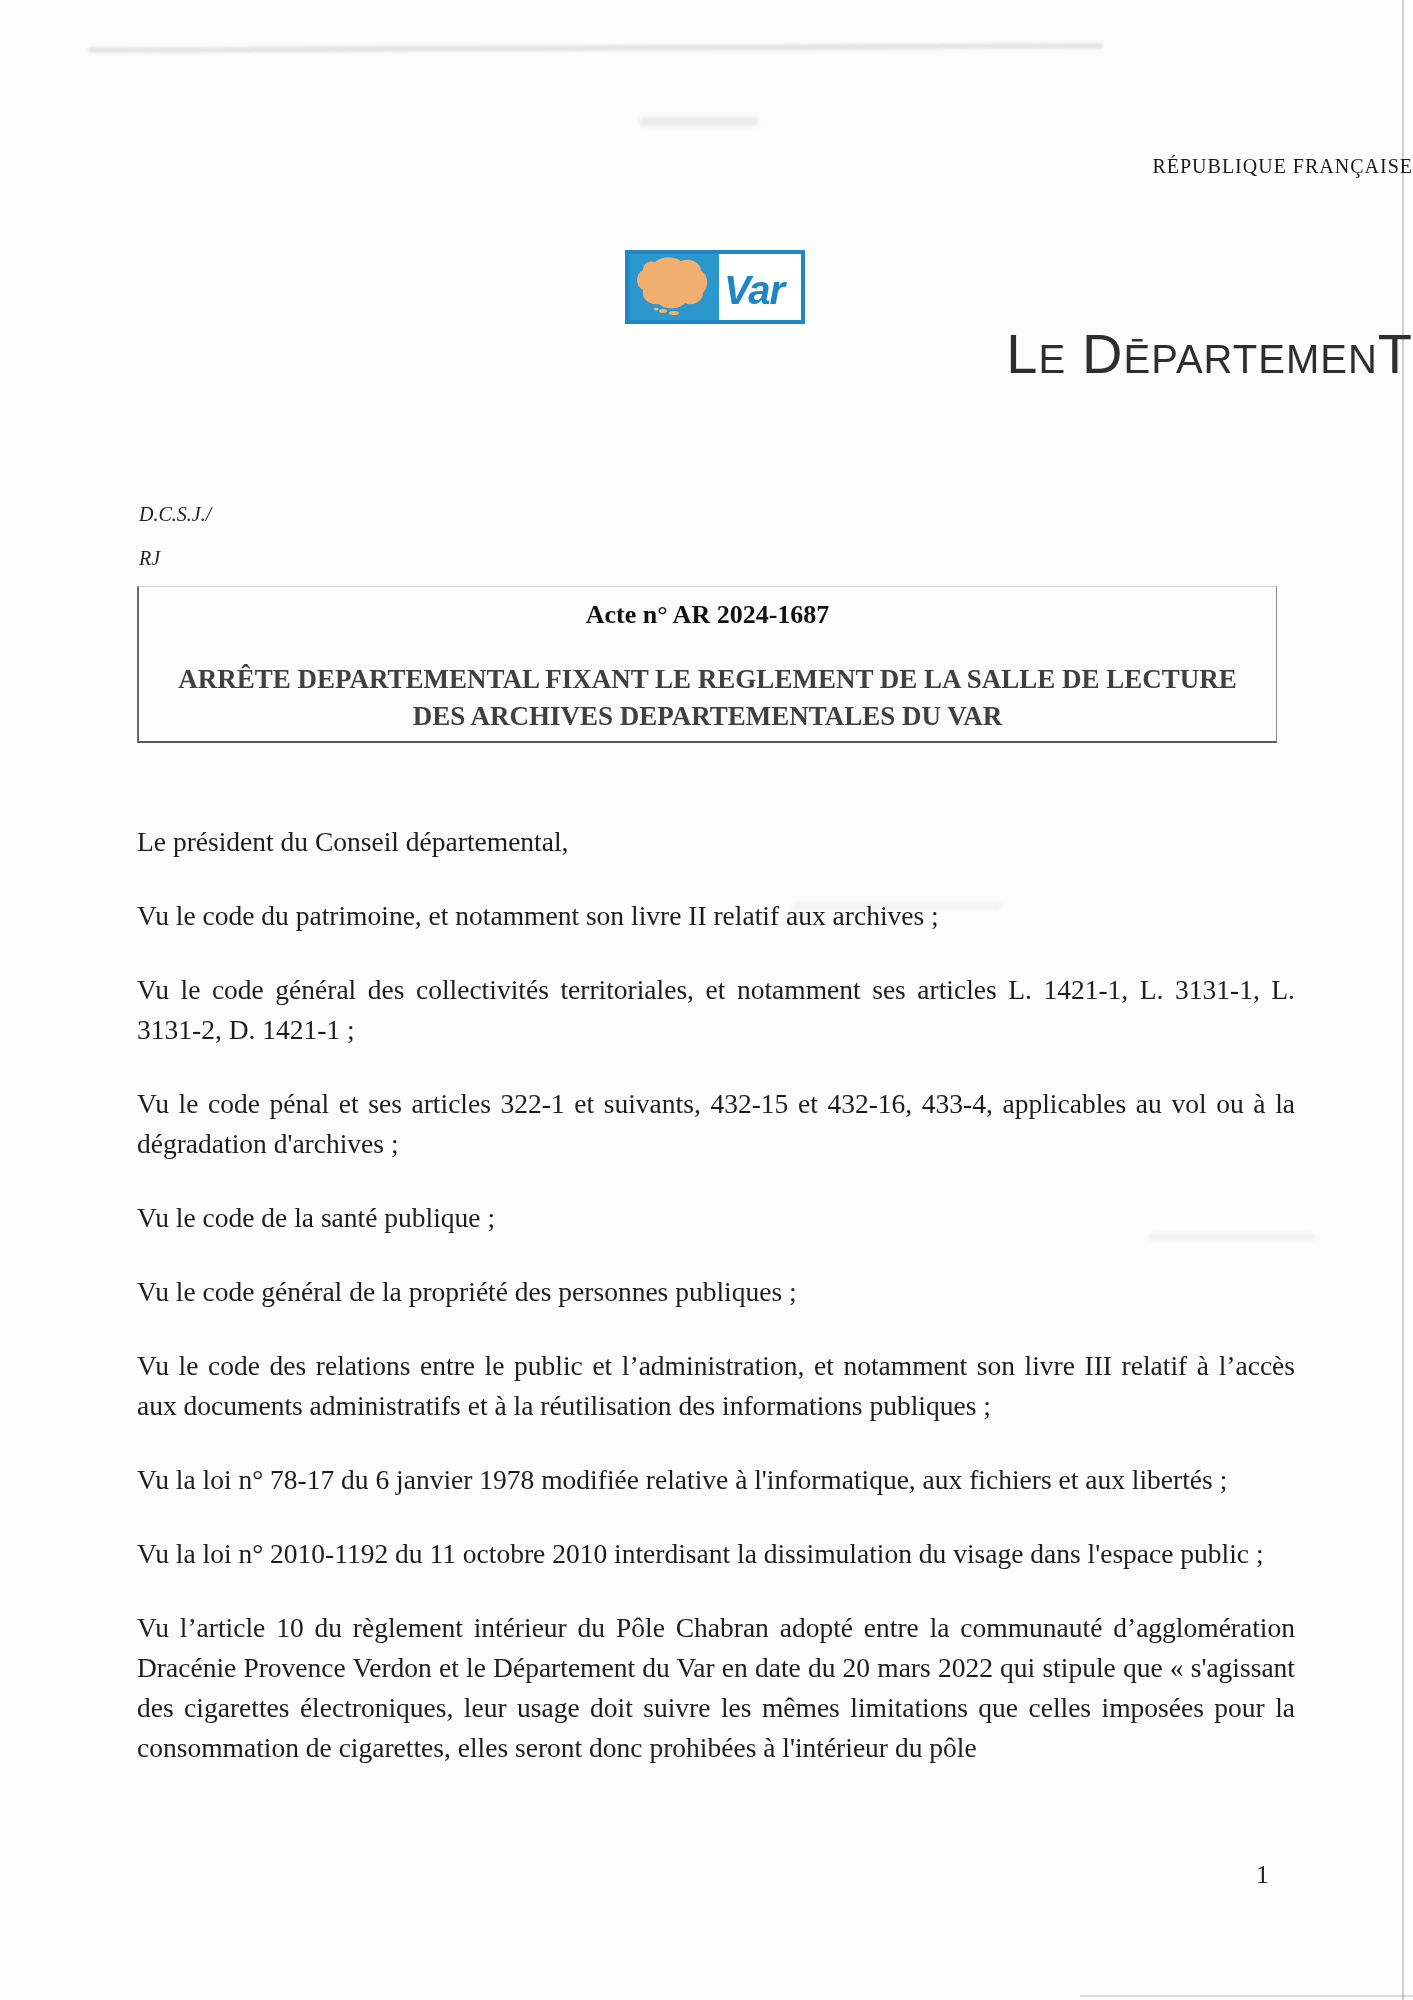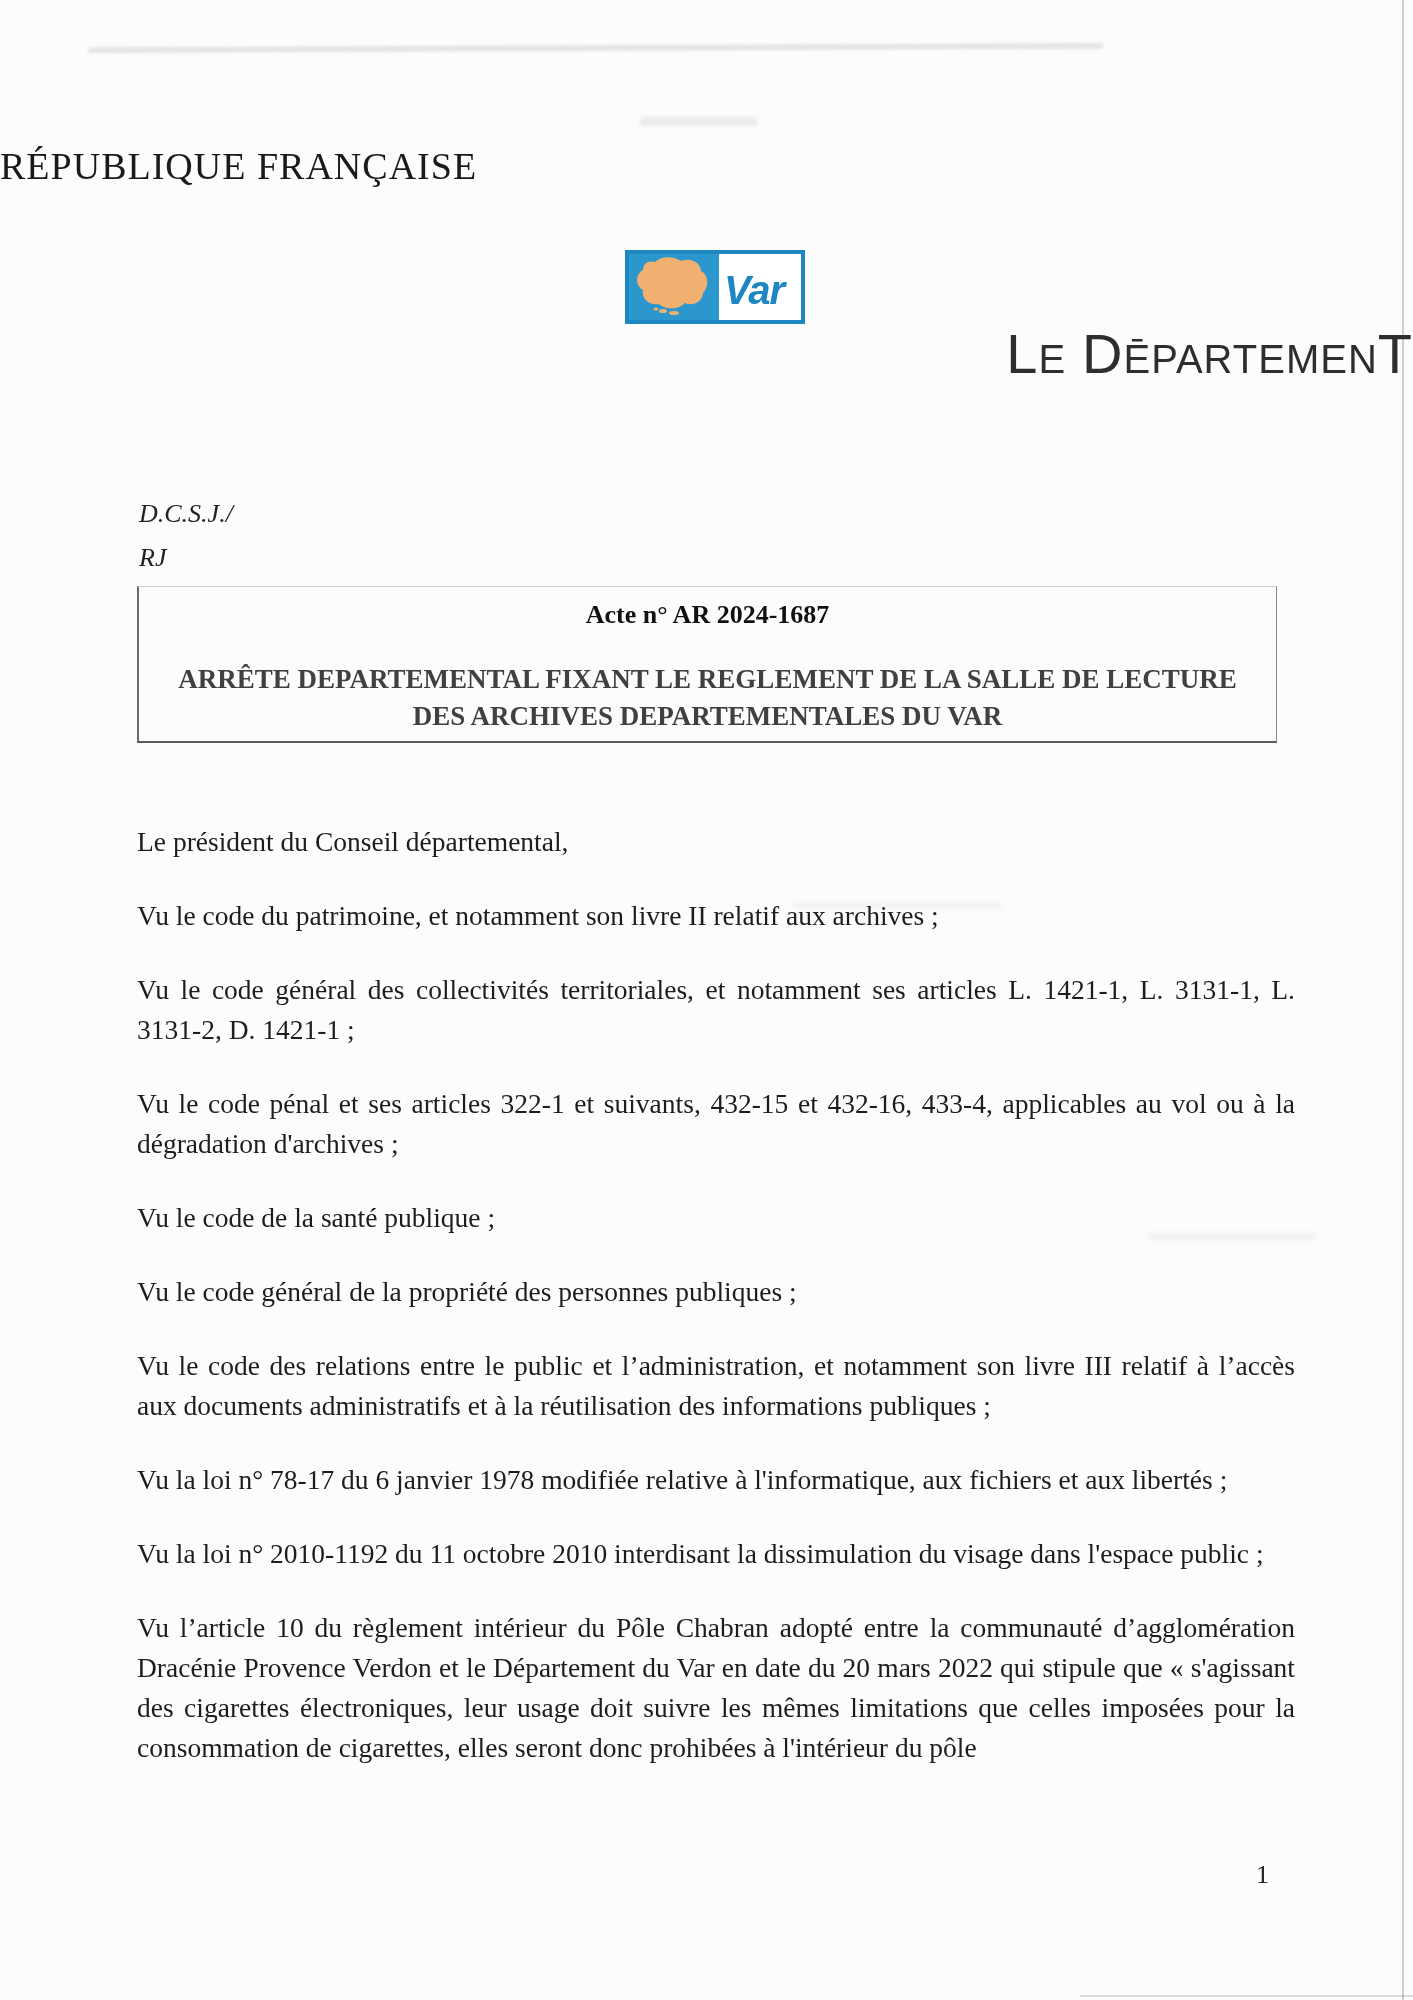--- a/index.html
+++ b/index.html
@@ -16,38 +16,38 @@
   .artifact{position:absolute;pointer-events:none;}
   .a-top{top:45px;left:88px;width:1015px;height:6px;background:rgba(110,110,110,.16);filter:blur(1.5px);transform:rotate(-.25deg);border-radius:3px;}
   .a-hdr{top:117px;left:640px;width:118px;height:9px;background:rgba(130,130,130,.14);filter:blur(2px);border-radius:4px;}
   .a-mid1{top:902px;left:792px;width:210px;height:7px;background:rgba(130,130,130,.08);filter:blur(2px);border-radius:4px;}
   .a-mid2{top:1233px;left:1148px;width:168px;height:7px;background:rgba(130,130,130,.09);filter:blur(2px);border-radius:4px;}
   .a-right{top:0;left:1402px;width:2px;height:2000px;background:rgba(90,90,90,.28);}
   .a-bottom{top:1995px;left:1080px;width:333px;height:2px;background:rgba(110,110,110,.22);}
   
   .republic{
     position:absolute;top:148px;left:0;width:100%;
-    text-align:left;font-size:38px;line-height:36px;
+    text-align:right;font-size:20px;line-height:36px;
     letter-spacing:1px;color:#1a1a1a;
   }
   
   .logo-box{position:absolute;top:250px;left:625px;width:156px;height:74px;}
   .dept-line{
     position:absolute;top:326px;left:0;width:100%;
     text-align:right;
     font-family:"Liberation Sans", sans-serif;
     color:#2e2e2e;white-space:nowrap;letter-spacing:1px;
   }
   .dept-line .big{font-size:56px;line-height:56px;}
   .dept-line .small{font-size:40px;line-height:56px;}
   .dept-line .gap{display:inline-block;width:16px;}
   
   .ref{
     position:absolute;top:492px;left:139px;
-    font-style:italic;font-size:26px;line-height:44px;color:#222;
+    font-style:italic;font-size:20px;line-height:44px;color:#222;
   }
   
   .act-box{
     position:absolute;top:586px;left:137px;width:1140px;height:157px;
     box-sizing:border-box;
     border-left:2px solid #6a6a6a;
     border-right:1px solid #8a8a8a;
     border-bottom:2px solid #5a5a5a;
     border-top:1px solid #cfcfcf;
     text-align:center;

